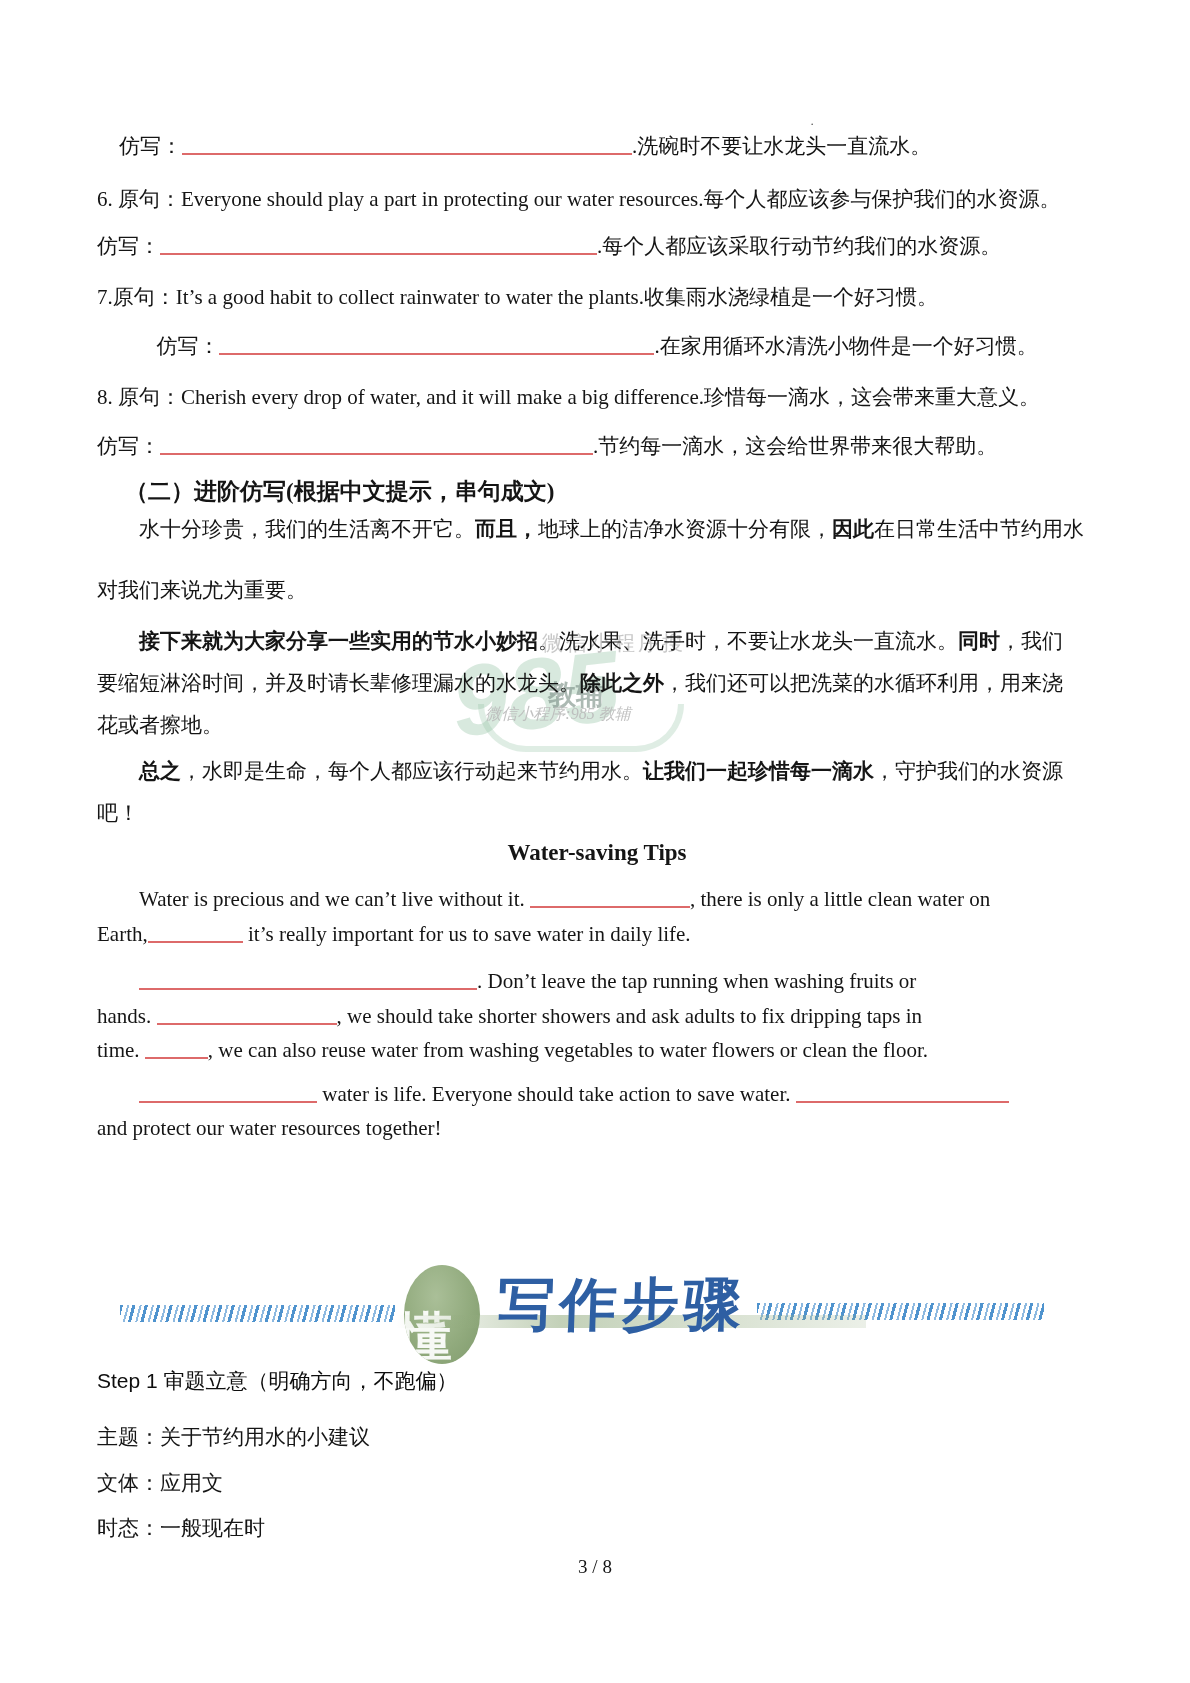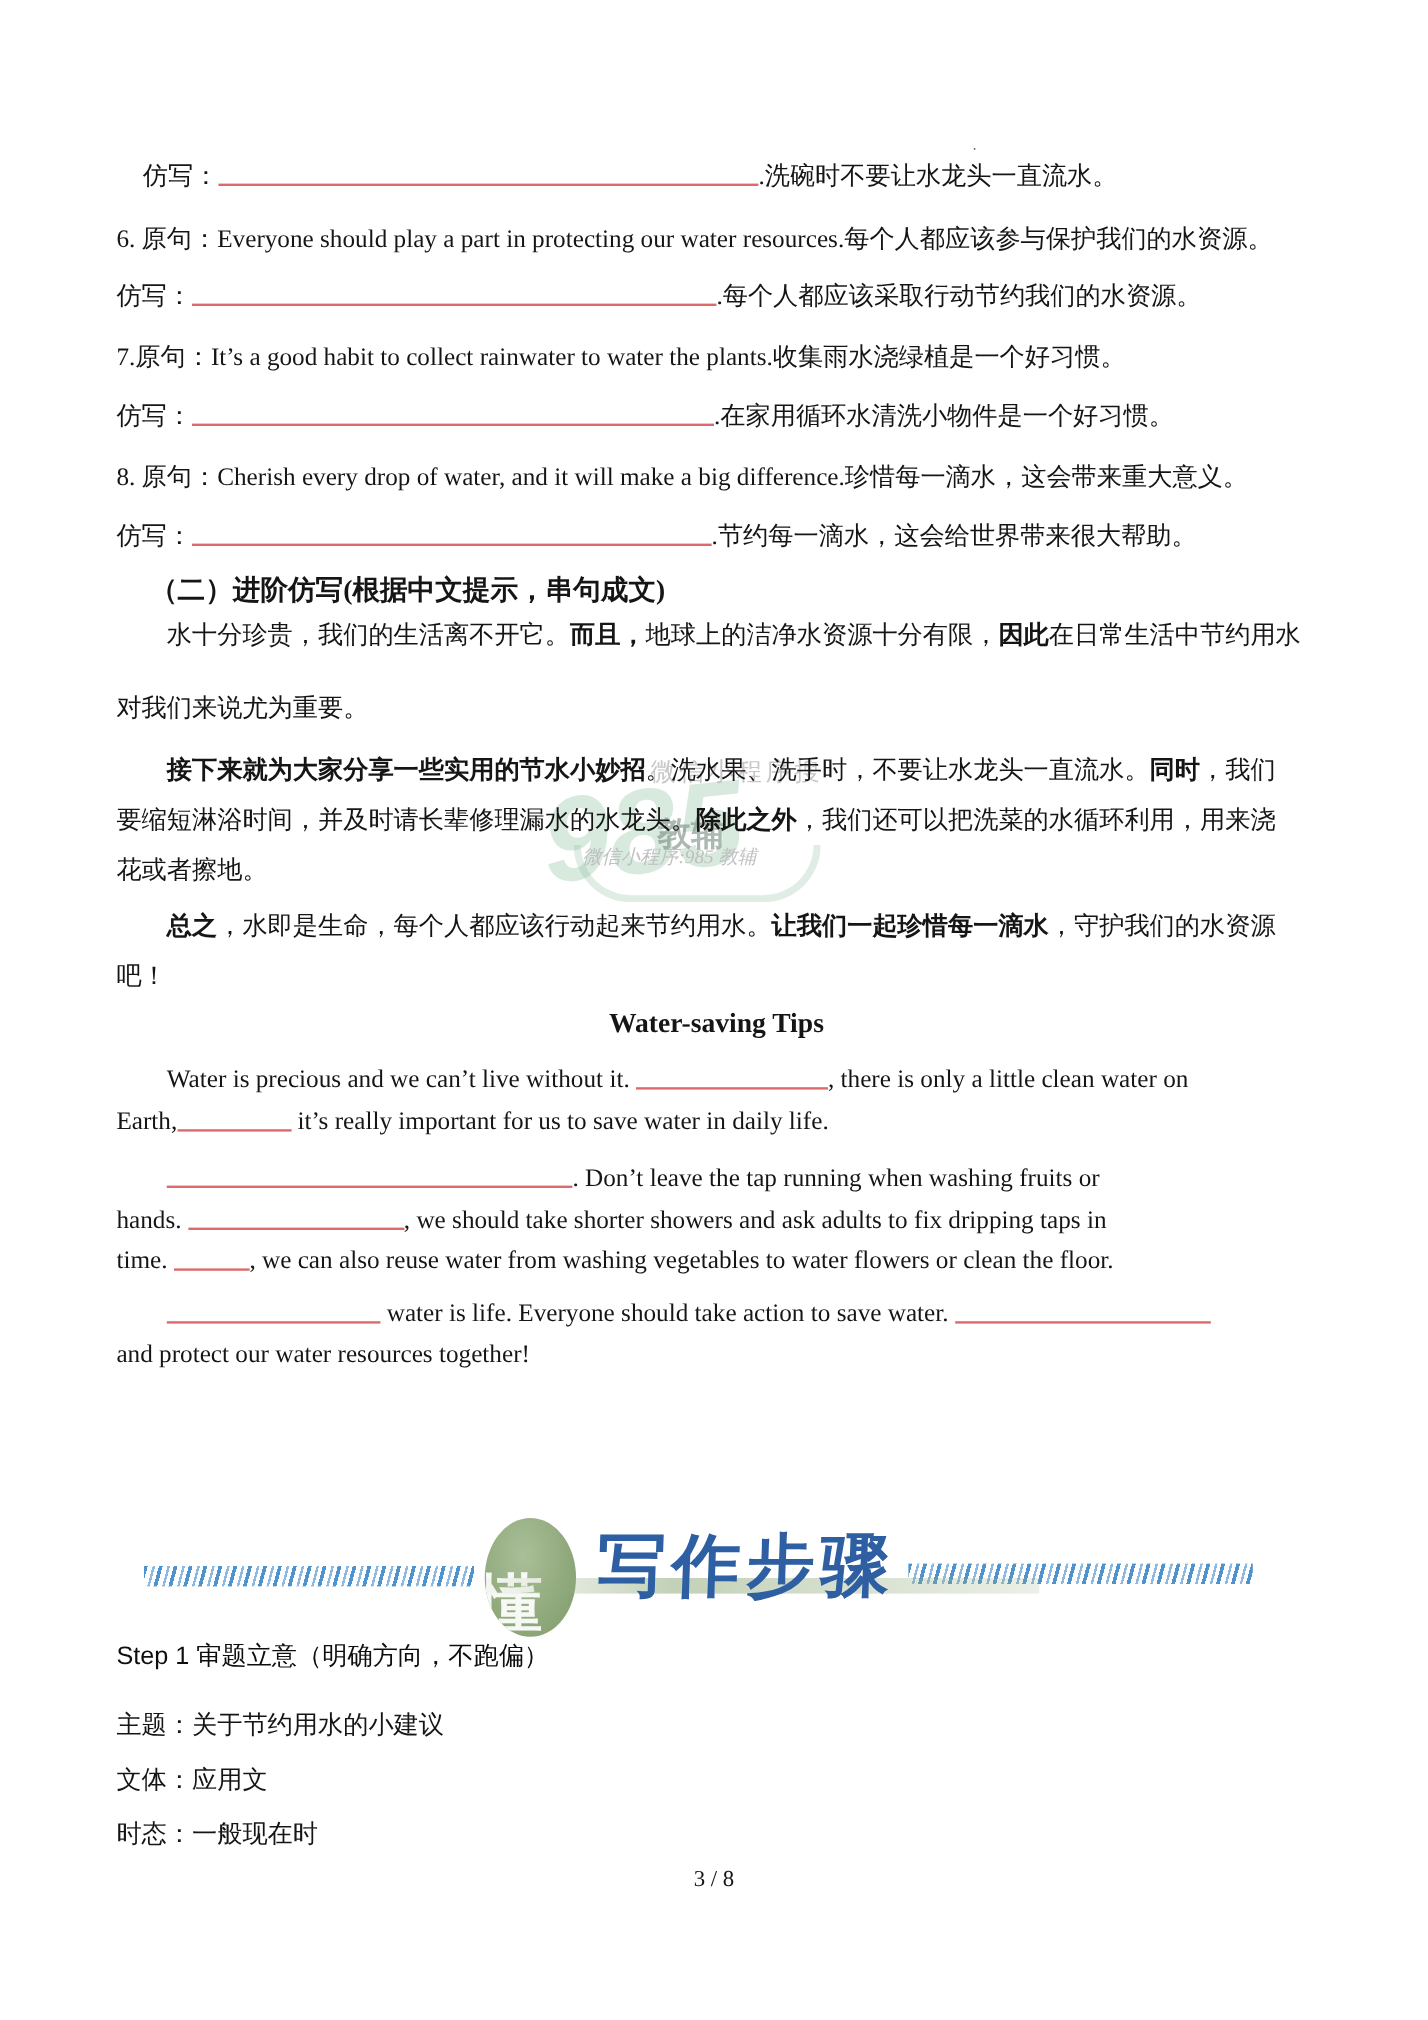--- a/index.html
+++ b/index.html
@@ -66,21 +66,21 @@
   </div>
 
   <div class="l" style="top:231px;">
     <span>仿写：</span><span class="blank" style="width:437px;"></span><span>.每个人都应该采取行动节约我们的水资源。</span>
   </div>
 
   <div class="l" style="top:282px;">
     <span>7.原句：</span><span>It’s a good habit to collect rainwater to water the plants.</span><span>收集雨水浇绿植是一个好习惯。</span>
   </div>
 
-  <div class="l" style="top:331px;">
+  <div class="l" style="top:331px;text-align:center;">
     <span>仿写：</span><span class="blank" style="width:435px;"></span><span>.在家用循环水清洗小物件是一个好习惯。</span>
   </div>
 
   <div class="l" style="top:382px;">
     <span>8. 原句：</span><span>Cherish every drop of water, and it will make a big difference.</span><span>珍惜每一滴水，这会带来重大意义。</span>
   </div>
 
   <div class="l" style="top:431px;">
     <span>仿写：</span><span class="blank" style="width:433px;"></span><span>.节约每一滴水，这会给世界带来很大帮助。</span>
   </div>

